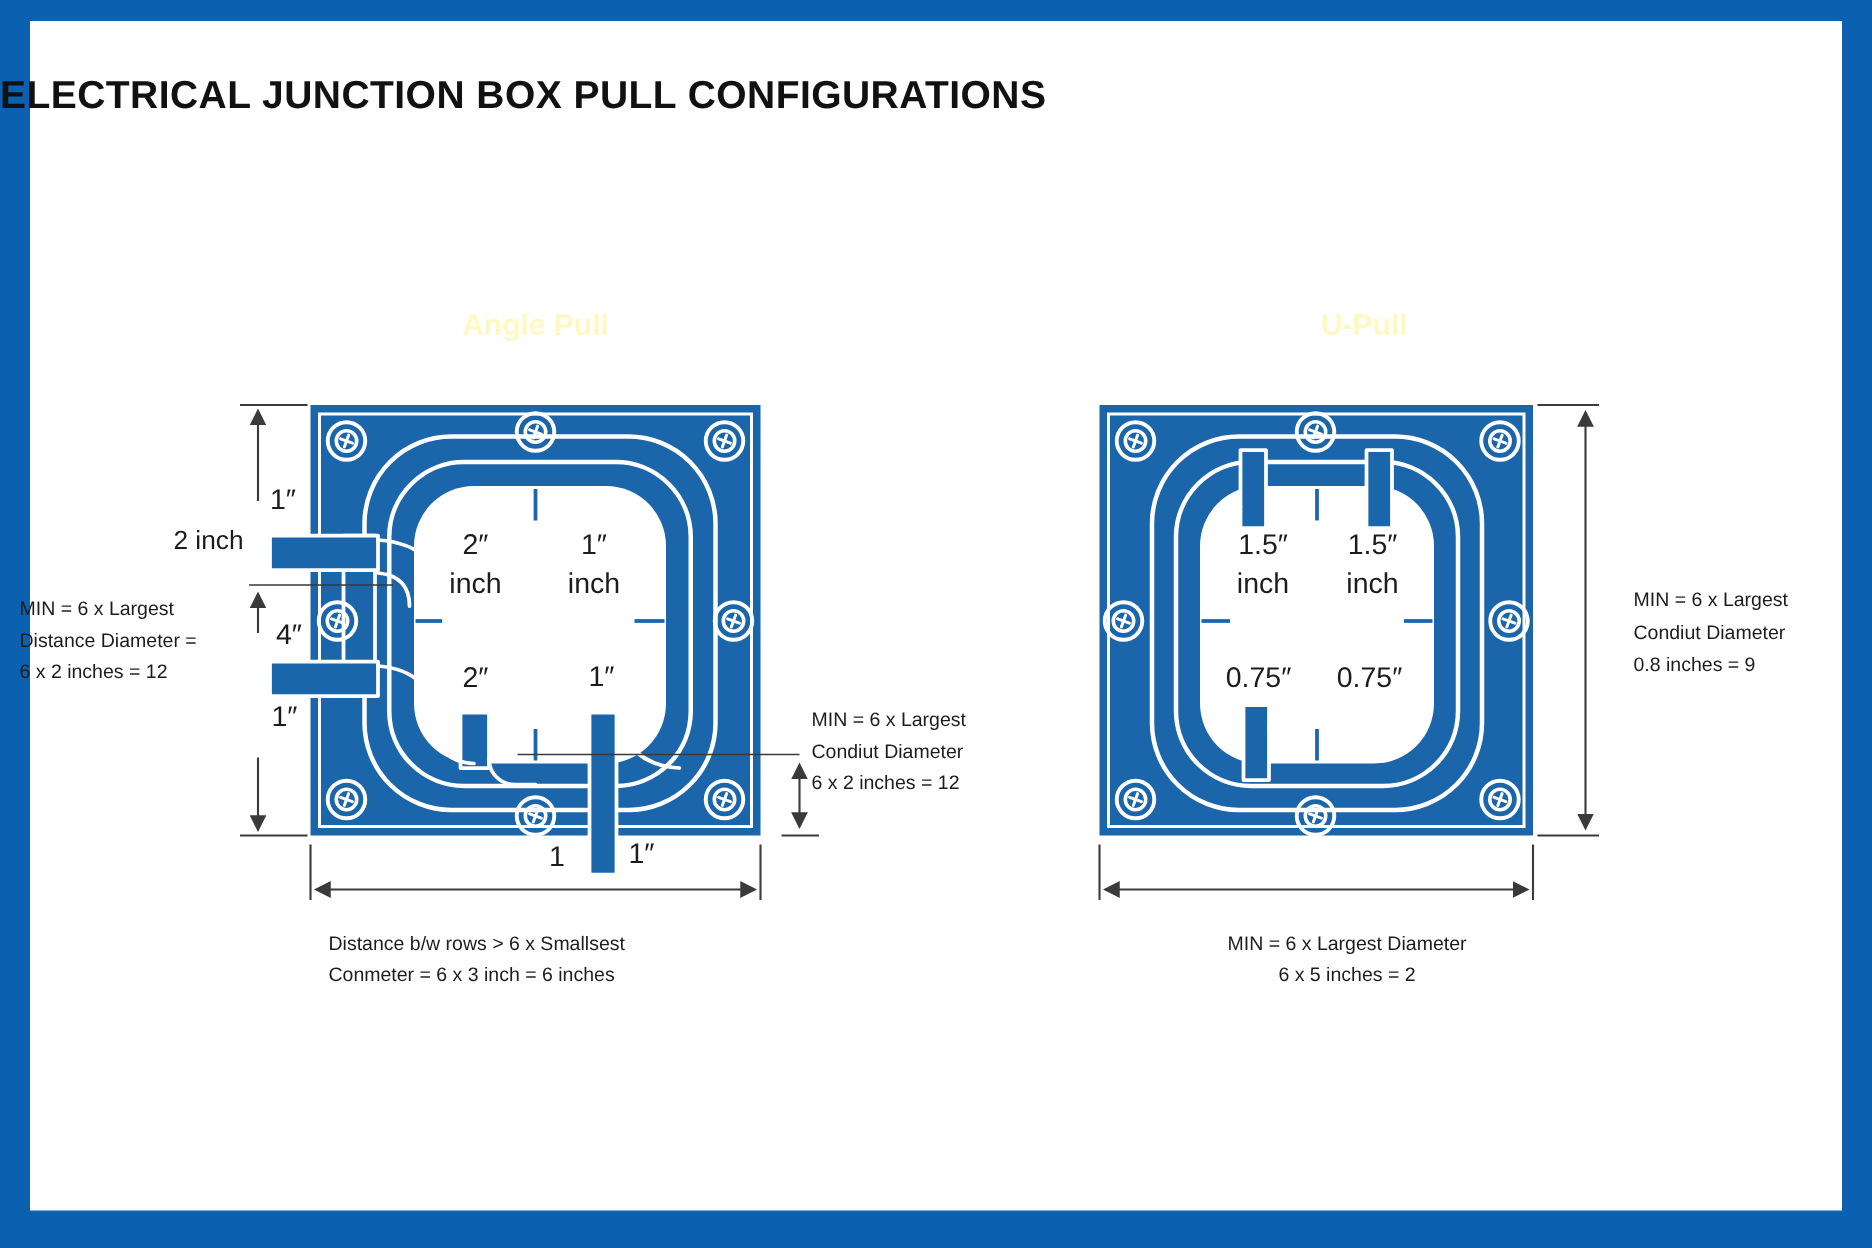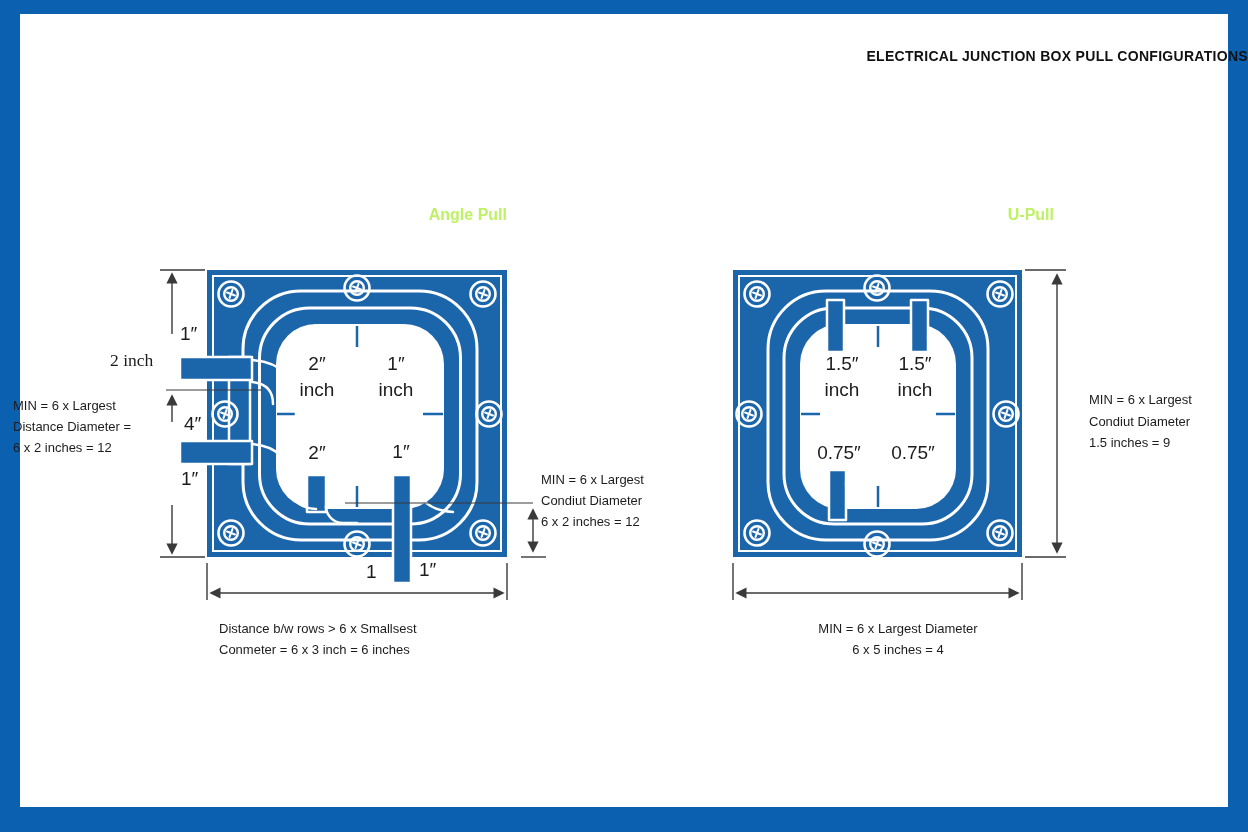--- a/index.html
+++ b/index.html
@@ -8,32 +8,32 @@
     background:#0b61b0;
     font-family:"Liberation Sans",sans-serif;
   }
   .page{
     position:absolute;left:20px;top:14px;width:1208px;height:793px;
     background:#ffffff;
   }
   svg{position:absolute;left:0;top:0;}
   .lbl{position:absolute;color:#1c1c1c;font-family:"Liberation Sans",sans-serif;}
   .title{
-    left:0;right:0;top:48px;text-align:right;
-    font-size:14px;font-weight:700;letter-spacing:.3px;color:#111;
+    left:0;right:0;top:48px;text-align:left;
+    font-size:26px;font-weight:700;letter-spacing:.3px;color:#111;
   }
-  .heading{font-size:16px;font-weight:700;text-align:right;color:#bef264;}
+  .heading{font-size:20px;font-weight:700;text-align:center;color:#fef9c3;}
   .h-angle{left:207px;width:300px;top:206px;}
   .h-upull{left:765px;width:289px;top:206px;}
   .dim{font-size:19px;}
   .small{font-size:13px;line-height:21px;}
   .inner2{width:54px;text-align:center;font-size:19px;line-height:26px;}
   .inner2 span{display:block;}
   .center{text-align:center;}
-  .right{text-align:left;font-family:Liberation Serif, serif;}
+  .right{text-align:center;}
 </style>
 </head>
 <body>
 
 <div class="page"></div>
 
 <svg width="1248" height="832" viewBox="0 0 1248 832">
   <defs>
     <g id="screw">
       <circle r="12.5" fill="none" stroke="#fff" stroke-width="2.6"></circle>
@@ -201,19 +201,19 @@
 <div class="lbl inner2" style="left:885px;top:351px;width:60px;">
   <span>1.5″</span>
   <span>inch</span>
 </div>
 <div class="lbl dim center" style="left:806px;top:442px;width:66px;">0.75″</div>
 <div class="lbl dim center" style="left:880px;top:442px;width:66px;">0.75″</div>
 
 <div class="lbl small" style="left:1089px;top:389px;line-height:21.5px;">
   <div>MIN = 6 x Largest</div>
   <div>Condiut Diameter</div>
-  <div>1.5 inches = 9</div>
+  <div>0.8 inches = 9</div>
 </div>
 
 <div class="lbl small center" style="left:753px;top:618px;width:290px;">
   <div>MIN = 6 x Largest Diameter</div>
-  <div>6 x 5 inches = 4</div>
+  <div>6 x 5 inches = 2</div>
 </div>
 
 </body></html>

